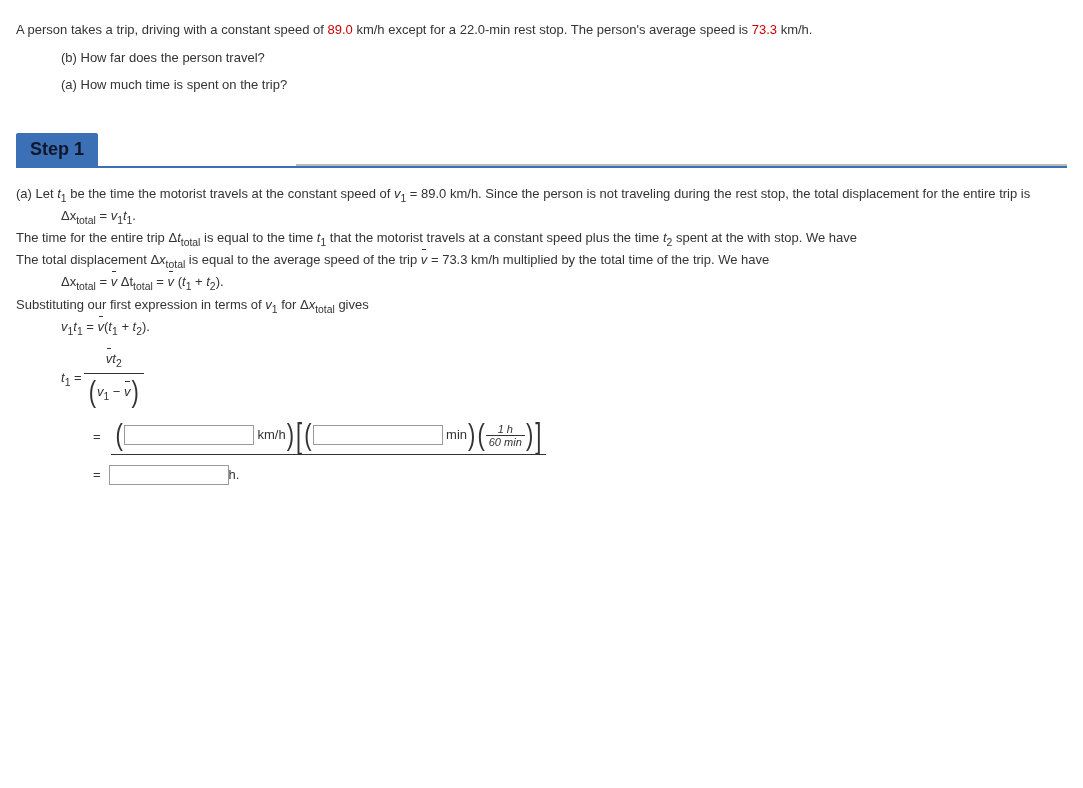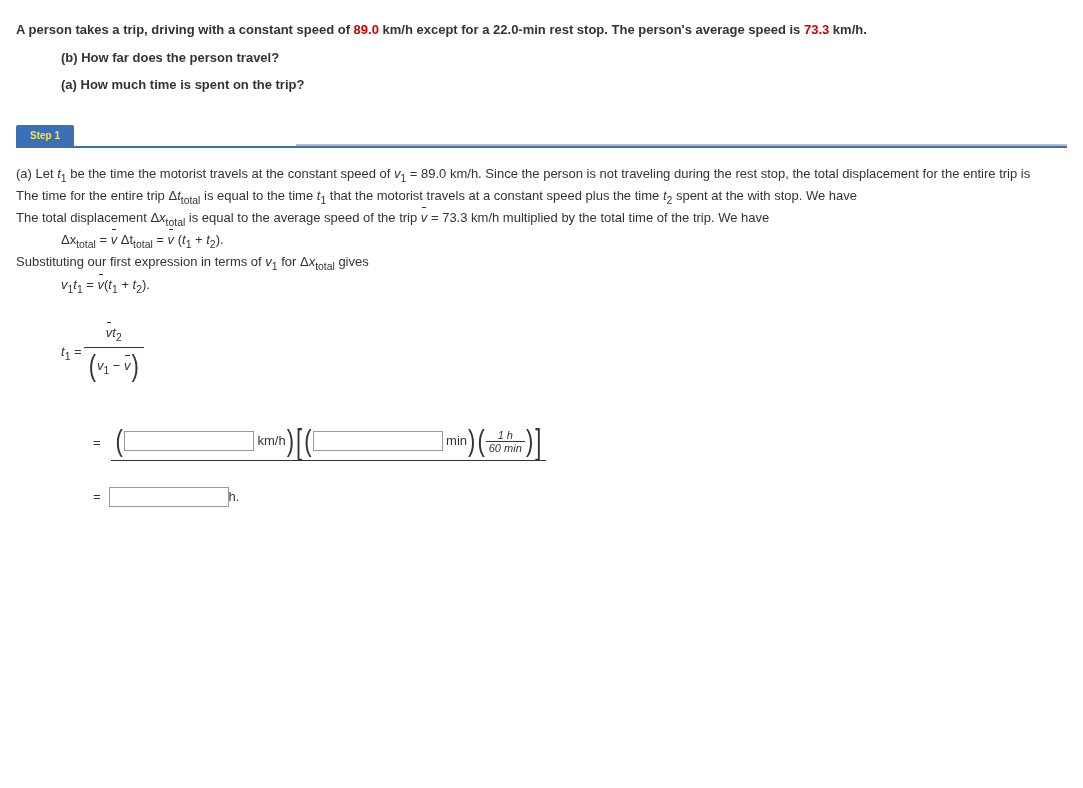--- a/index.html
+++ b/index.html
@@ -5,34 +5,33 @@
   body {
     font-family: Verdana, Arial, sans-serif;
     font-size: 13px;
     color: #333;
     margin: 0;
     padding: 12px 16px;
     background: #fff;
     line-height: 1.5;
   }
   .problem-statement {
-    margin-bottom: 30px;
-    font-weight: bold;
+    margin-bottom: 38px;
   }
   .problem-statement p {
     margin: 8px 0;
   }
   .red { color: #c00; }
   .indent1 { padding-left: 45px; }
   .step-header {
     background: #3b6fb6;
-    color: #fde047;
+    color: #0f172a;
     display: inline-block;
     padding: 3px 14px;
-    font-size: 10px;
+    font-size: 18px;
     font-weight: bold;
     border-radius: 2px 2px 0 0;
   }
   .step-bar {
     position: relative;
     border-bottom: 2px solid #3b6fb6;
     margin: 0 0 16px 0;
   }
   .bar-right {
     position: absolute;
@@ -60,21 +59,21 @@
     position: absolute;
     top: -1px;
     left: 1px;
     right: 1px;
     border-top: 1px solid #333;
   }
   .frac {
     display: inline-block;
     text-align: center;
     vertical-align: middle;
-    margin: 16px 2px;
+    margin: 0 2px;
   }
   .frac .num {
     display: block;
     border-bottom: 1px solid #333;
     padding: 0 4px 2px 4px;
   }
   .frac .den {
     display: block;
     padding: 2px 4px 0 4px;
   }
@@ -142,20 +141,23 @@
   <div class="bar-right"></div>
   <div class="step-header">Step 1</div>
 </div>
 
 <div class="step-body">
 
   <p>
     <span>(a) Let </span><span class="ital">t</span><span class="sub">1</span><span> be the time the motorist travels at the constant speed of </span><span class="ital">v</span><span class="sub">1</span><span> = 89.0 km/h. Since the person is not traveling during the rest stop, the total displacement for the entire trip is</span>
   </p>
 
+  <p class="formula-indent">
+    <span>Δx</span><span class="sub">total</span><span> = </span><span class="ital">v</span><span class="sub">1</span><span class="ital">t</span><span class="sub">1</span><span>.</span>
+  </p>
 
   <p>
     <span>The time for the entire trip Δ</span><span class="ital">t</span><span class="sub">total</span><span> is equal to the time </span><span class="ital">t</span><span class="sub">1</span><span> that the motorist travels at a constant speed plus the time </span><span class="ital">t</span><span class="sub">2</span><span> spent at the with stop. We have</span>
   </p>
 
 
   <p>
     <span>The total displacement Δ</span><span class="ital">x</span><span class="sub">total</span><span> is equal to the average speed of the trip </span><span class="vbar">v</span><span> = 73.3 km/h multiplied by the total time of the trip. We have</span>
   </p>
 

